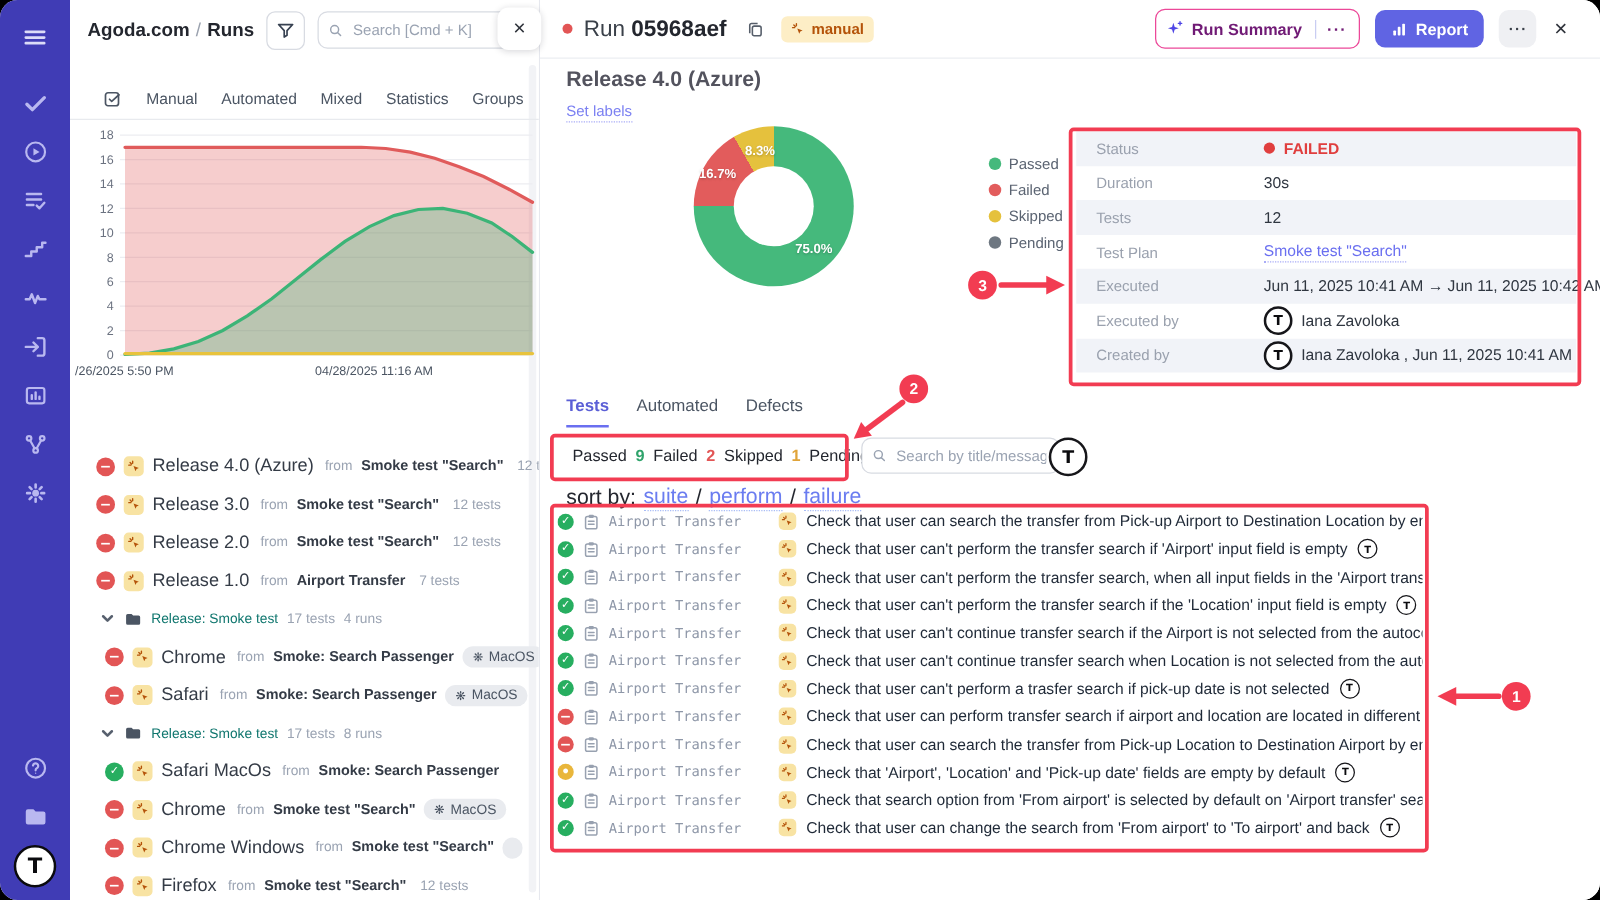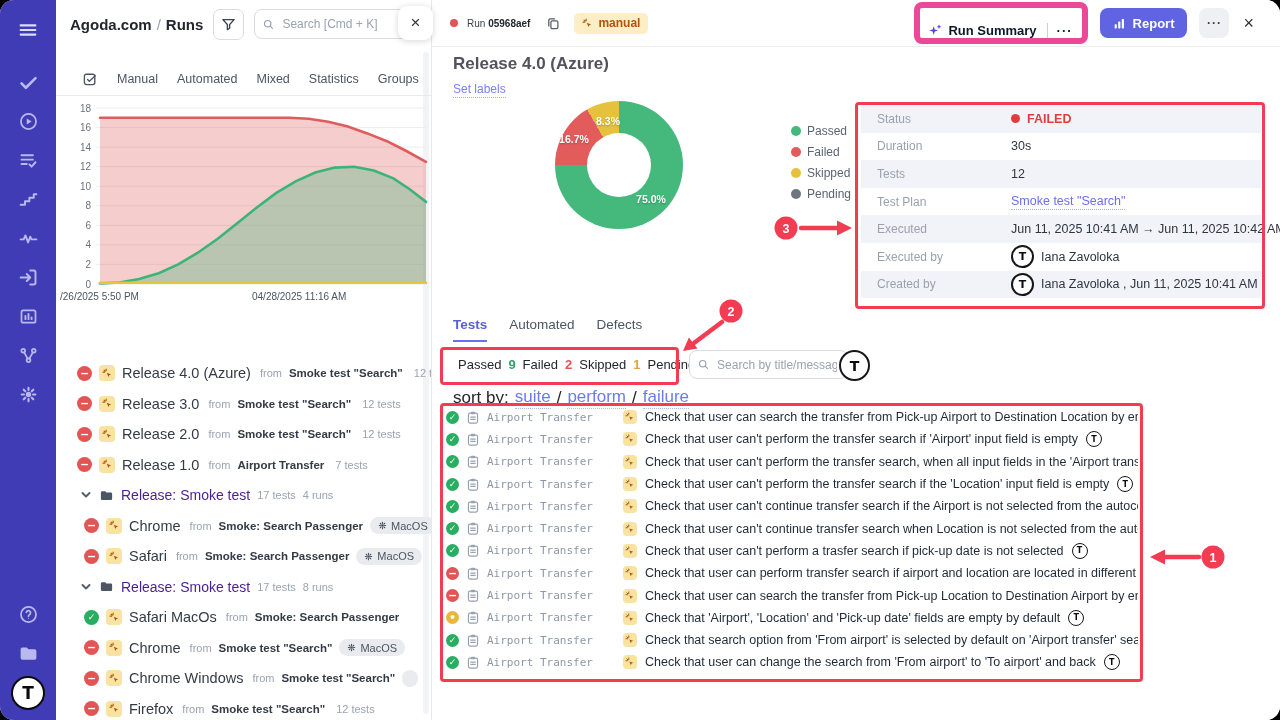--- a/index.html
+++ b/index.html
@@ -50,33 +50,33 @@
   .st-failed::after{content:"−";font-size:11px;font-weight:800;line-height:1;}
   .st-passed::after{content:"✓";font-size:9px;font-weight:800;line-height:1;}
   .st-skipped::after{content:"•";font-size:11px;font-weight:800;line-height:1;}
   .mic{width:16px;height:16px;border-radius:4px;background:#f8e3a3;flex:none;display:flex;align-items:center;justify-content:center;}
   .mic.sm{width:14px;height:14px;}
   .rname{font-size:14.5px;color:#343b46;}
   .rfrom{font-size:11px;color:#9aa3b2;margin-left:2px;}
   .rplan{font-size:11.5px;font-weight:700;color:#343b46;}
   .rmeta{font-size:11px;color:#9aa3b2;margin-left:4px;}
   .badge{background:#e9ebef;border-radius:10px;height:17px;display:inline-flex;align-items:center;gap:4px;padding:0 8px;font-size:11px;color:#4b5563;flex:none;}
-  .gname{font-size:14px;color:#4c1d95;}
+  .gname{font-size:11px;color:#0f766e;}
   .gmeta{font-size:11px;color:#9aa3b2;}
 
   
   .main{position:absolute;left:431px;top:0;bottom:0;right:0;background:#fff;border-left:1px solid #e6e8ee;}
   .topbar{position:absolute;left:0;right:0;top:0;height:46px;border-bottom:1px solid #eceef2;display:flex;align-items:center;padding-left:18px;}
   .reddot{width:8px;height:8px;border-radius:50%;background:#e25555;flex:none;}
-  .runid{margin-left:9px;font-size:10px;color:#3a4049;}
+  .runid{margin-left:9px;font-size:18px;color:#3a4049;}
   .runid b{font-weight:700;color:#23262e;}
   .copy-btn{margin-left:12px;width:22px;height:22px;display:flex;align-items:center;justify-content:center;cursor:pointer;}
   .manual-badge{margin-left:10px;background:#fdeec6;color:#b45309;font-weight:700;font-size:12px;border-radius:5px;height:21px;display:inline-flex;align-items:center;gap:5px;padding:0 8px;}
   .tb-right{position:absolute;right:0;top:0;height:46px;display:flex;align-items:center;gap:12px;padding-right:26px;}
-  .btn-runsum{display:flex;align-items:flex-end;height:30px;border:6px solid #ec4899;border-radius:8px;background:#fff;color:#0f172a;font-size:13px;font-weight:600;cursor:pointer;overflow:hidden;}
+  .btn-runsum{display:flex;align-items:center;height:30px;border:1px solid #ec4899;border-radius:8px;background:#fff;color:#701a75;font-size:13px;font-weight:600;cursor:pointer;overflow:hidden;}
   .btn-runsum .lbl{padding:0 10px 0 8px;display:flex;align-items:center;gap:6px;}
   .btn-runsum .dots{border-left:1px solid #c9cdf2;padding:0 9px;font-weight:700;letter-spacing:1px;}
   .btn-report{display:flex;align-items:center;gap:7px;height:30px;padding:0 13px;background:#6064e3;border-radius:8px;color:#fff;font-size:13px;font-weight:600;cursor:pointer;}
   .btn-more{width:30px;height:30px;border-radius:8px;background:#eff0f3;display:flex;align-items:center;justify-content:center;color:#3a4049;font-weight:700;letter-spacing:1px;cursor:pointer;font-size:12px;}
   .x-close{font-size:18px;color:#30343c;cursor:pointer;margin-left:2px;}
 
   .pg-title{position:absolute;left:21px;top:54px;font-size:17px;font-weight:700;color:#53535e;}
   .setlabels{position:absolute;left:21px;top:82px;font-size:12px;color:#7b80f2;border-bottom:1px dotted #a9acf6;cursor:pointer;padding-bottom:1px;}
 
   

